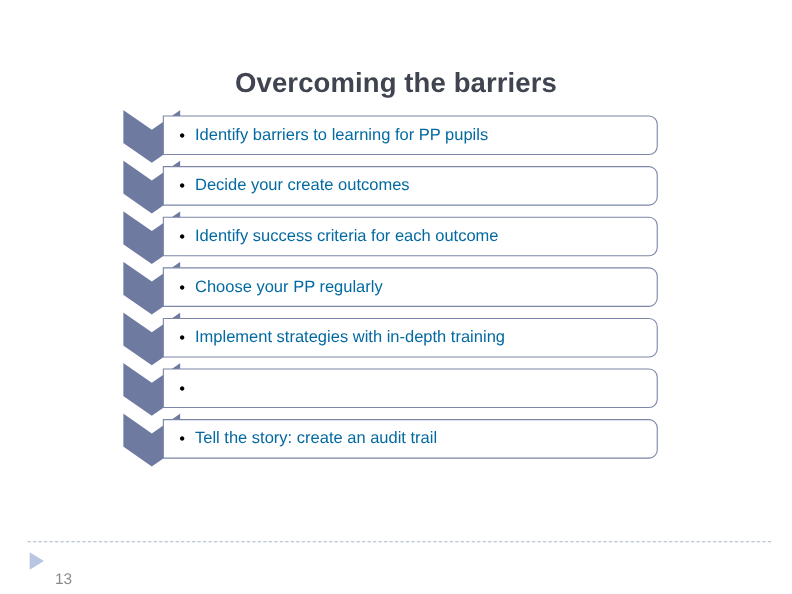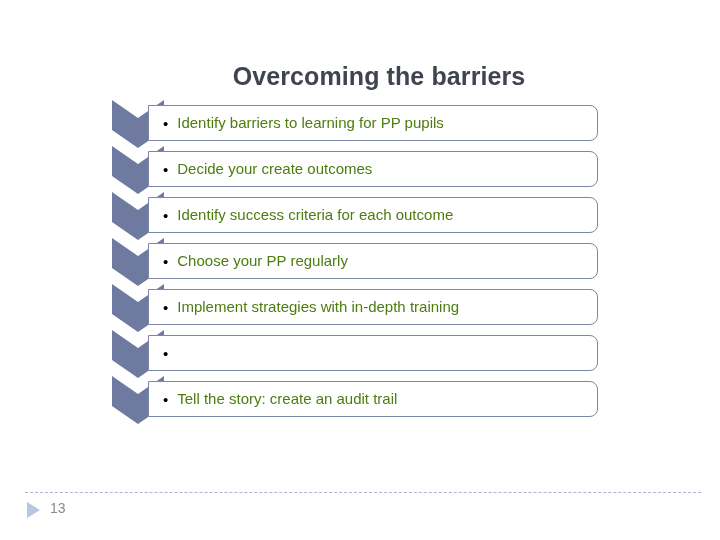--- a/index.html
+++ b/index.html
@@ -19,21 +19,21 @@
     position: absolute;
     inset: 0;
     width: 720px;
     height: 540px;
     background: #ffffff;
   }
 
   
   #slide-title {
     position: absolute;
-    left: 64px;
+    left: 45px;
     top: 62px;
     width: 630px;
     text-align: center;
     font-size: 25px;
     font-weight: bold;
     color: #3F4450;
     letter-spacing: 0.1px;
     white-space: nowrap;
   }
 
@@ -82,21 +82,21 @@
   .step-bullet {
     font-size: 15px;
     color: #000000;
     line-height: 1;
     margin-right: 9px;
     flex: 0 0 auto;
   }
 
   .step-text {
     font-size: 15px;
-    color: #4d7c0f;
+    color: #0369a1;
     line-height: 1.1;
     white-space: nowrap;
   }
 
   
   #footer {
     position: absolute;
     left: 0;
     top: 492px;
     width: 720px;
@@ -119,21 +119,21 @@
     width: 0;
     height: 0;
     border-left: 13px solid #B9C6E2;
     border-top: 8px solid transparent;
     border-bottom: 8px solid transparent;
   }
 
   #slide-number {
     position: absolute;
     left: 50px;
-    top: 8px;
+    top: 26px;
     font-size: 14px;
     color: #8A8A8A;
     line-height: 16px;
   }
 </style>
 </head>
 <body>
 
 <div id="slide">
 

